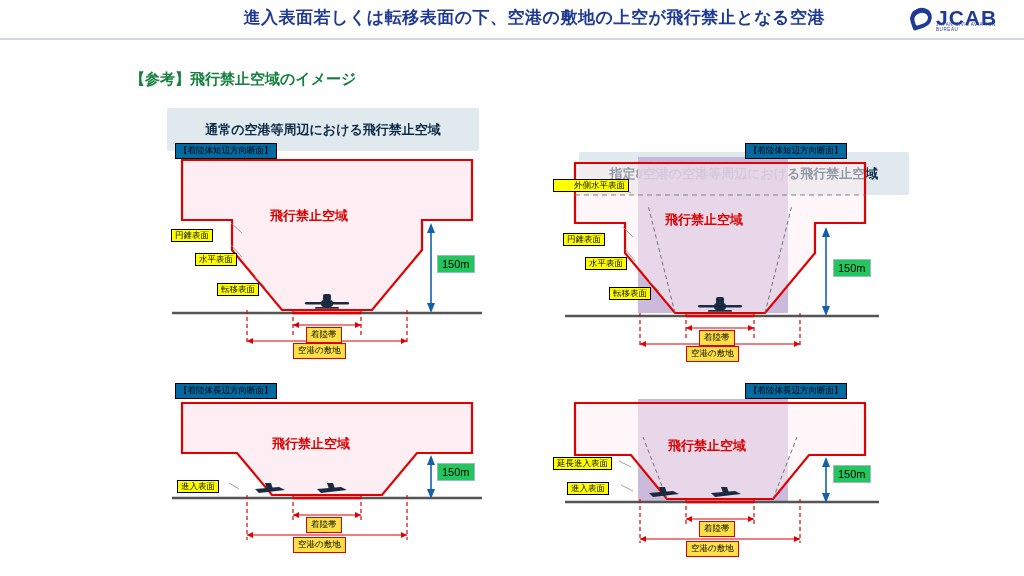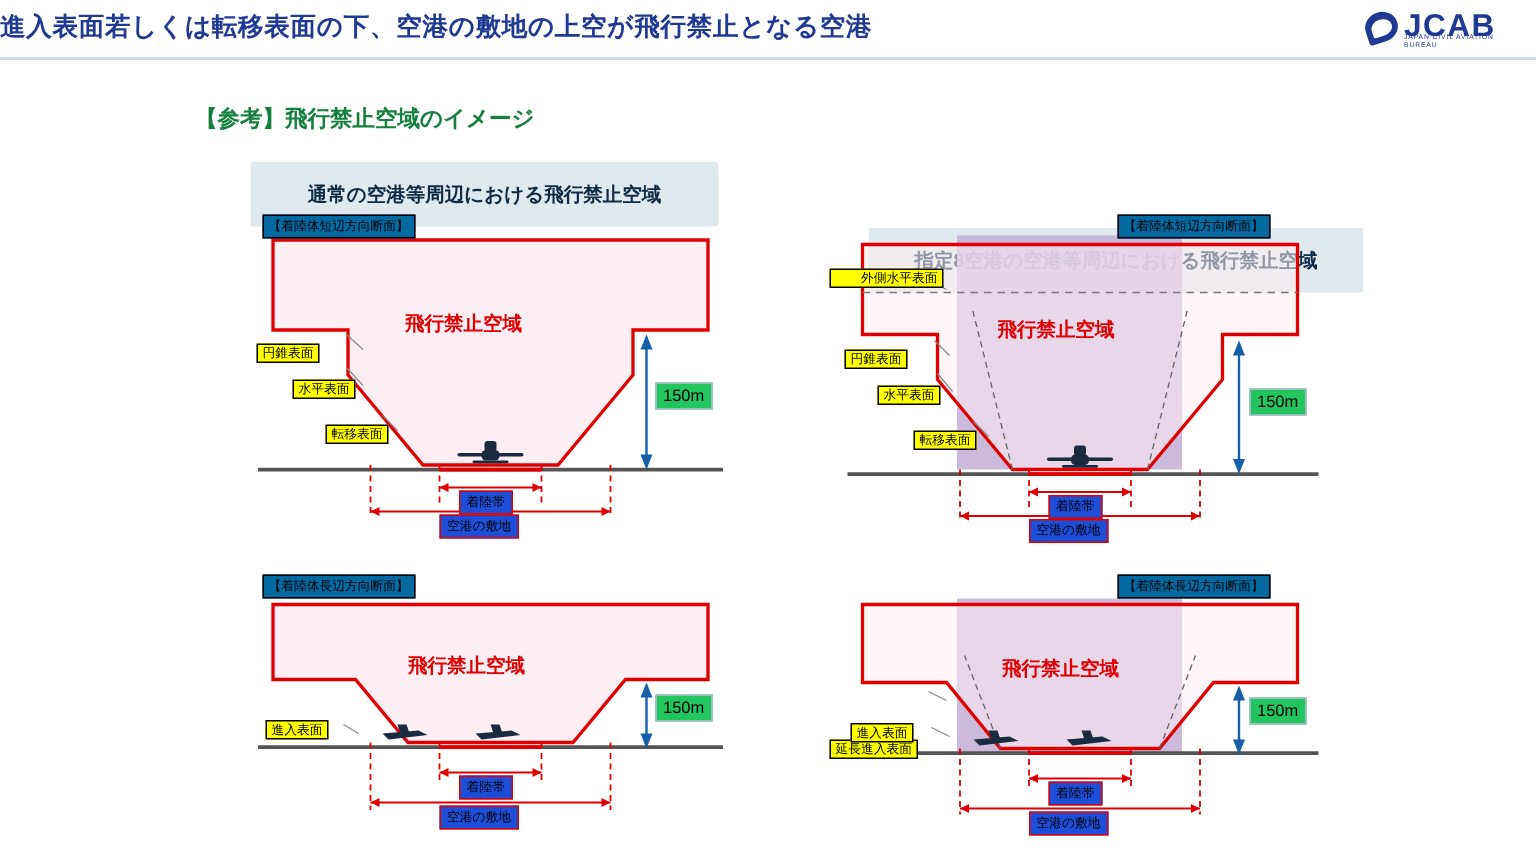--- a/index.html
+++ b/index.html
@@ -11,21 +11,21 @@
     position:relative;
   }
   
   .header{
     position:absolute;left:0;top:0;width:1024px;height:38px;
     background:#ffffff;
     border-bottom:2px solid #cfd8e3;
   }
   .header-title{
     position:absolute;left:0;top:6px;width:825px;
-    text-align:left;
+    text-align:right;
     font-size:17px;font-weight:bold;color:#1f3a93;
     letter-spacing:0.5px;
   }
   .logo{
     position:absolute;right:14px;top:4px;width:100px;height:28px;
   }
   .logo-swoosh{
     position:absolute;left:0;top:4px;width:22px;height:20px;
     background:#1f3a93;
     border-radius:50% 50% 50% 10%;
@@ -73,21 +73,21 @@
     font-size:8.5px;color:#000;padding:1px 3px;white-space:nowrap;
     line-height:1.1;
   }
   
   .box150{
     position:absolute;background:#22c55e;border:1px solid #9fb8c6;
     font-size:11px;color:#000;padding:2px 4px;white-space:nowrap;
   }
   
   .redlabel{
-    position:absolute;background:#1d4ed8;border:1px solid #e00000;
+    position:absolute;background:#fde047;border:1px solid #e00000;
     font-size:8.5px;color:#000;padding:1px 4px;white-space:nowrap;
   }
   .zonetext{
     position:absolute;font-size:13px;font-weight:bold;color:#e00000;white-space:nowrap;
   }
 </style>
 </head>
 <body>
 
 <div class="header">
@@ -281,20 +281,20 @@
       <path d="M158 108 l24 -2 l6 3 l-26 3 z"></path>
       <path d="M168 102 l6 0 l2 6 l-6 0 z"></path>
     </g>
     <line x1="78" y1="82" x2="66" y2="76" stroke="#888" stroke-width="0.8"></line>
     <line x1="80" y1="106" x2="68" y2="100" stroke="#888" stroke-width="0.8"></line>
   </svg>
 
   <div class="panel-label" style="left:192px;top:-2px;">【着陸体長辺方向断面】</div>
   <div class="zonetext" style="left:115px;top:52px;">飛行禁止空域</div>
 
-  <div class="callout" style="left:0px;top:72px;margin-top:36px;">延長進入表面</div>
+  <div class="callout" style="left:0px;top:72px;">延長進入表面</div>
   <div class="callout" style="left:14px;top:97px;">進入表面</div>
 
   <div class="box150" style="left:280px;top:80px;">150m</div>
 
   <div class="redlabel" style="left:146px;top:136px;">着陸帯</div>
   <div class="redlabel" style="left:133px;top:156px;">空港の敷地</div>
 </div>
 
 </body></html>

